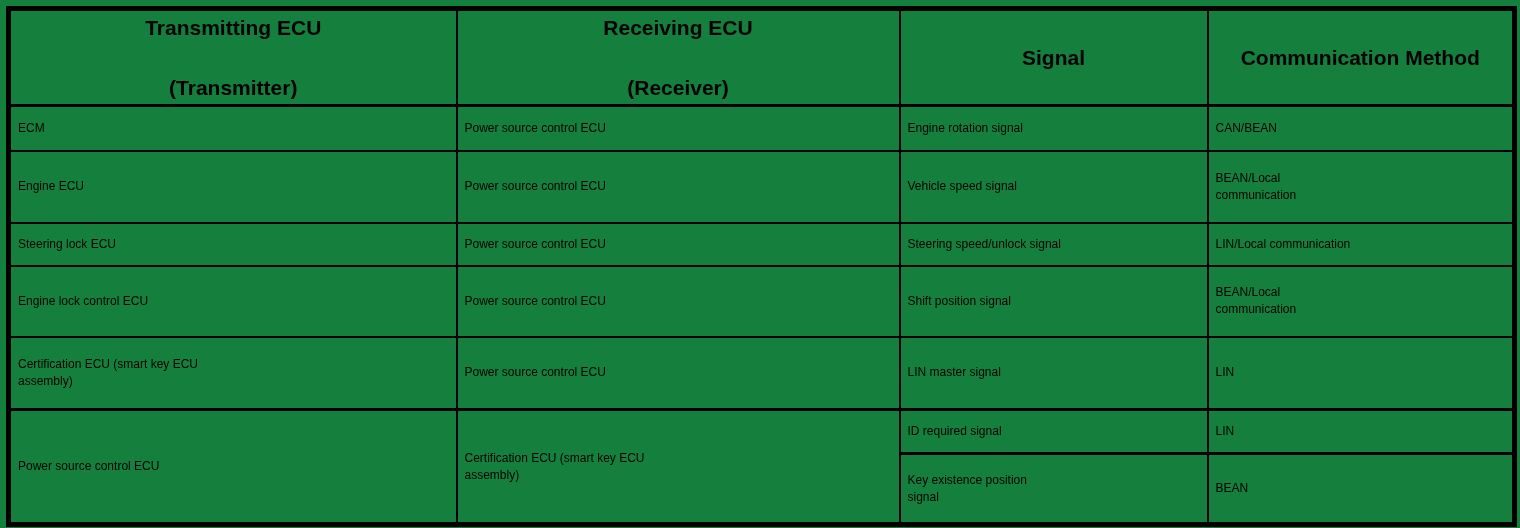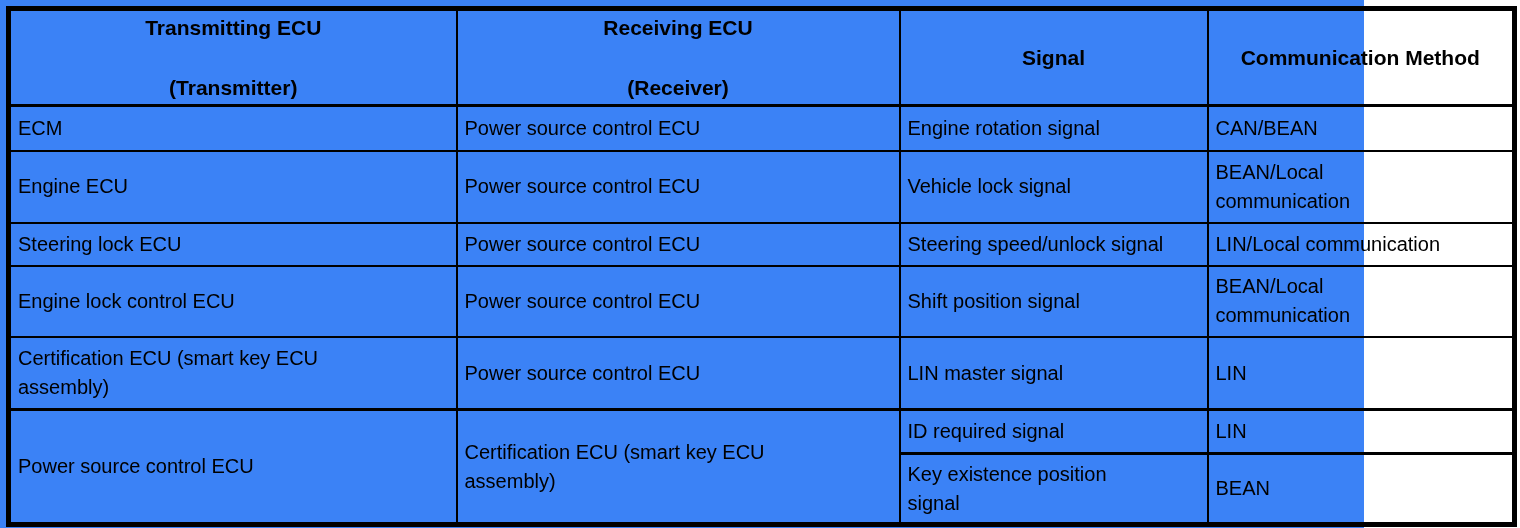--- a/index.html
+++ b/index.html
@@ -1,21 +1,21 @@
 <!DOCTYPE html>
 <html><head>
 <meta charset="utf-8">
 <style>
   html, body { margin: 0; padding: 0; background: #ffffff; }
   .page {
-    width: 1364px;
+    width: 1520px;
     height: 528px;
     box-sizing: border-box;
     padding: 6px 6px;
-    background: #3b82f6;
+    background: #15803d;
     font-family: "Liberation Sans", sans-serif;
     color: #000000;
   }
   table.ecu-table {
     border-collapse: collapse;
     table-layout: fixed;
     width: 1506px;
     border: 5px solid #000;
   }
   .ecu-table th, .ecu-table td {
@@ -27,21 +27,21 @@
   .ecu-table th {
     font-size: 21px;
     font-weight: bold;
     text-align: center;
     vertical-align: middle;
     line-height: 1.42;
     padding: 2px 4px;
     border-bottom: 3px solid #000;
   }
   .ecu-table td {
-    font-size: 20px;
+    font-size: 12px;
     font-weight: normal;
     text-align: left;
     vertical-align: middle;
     line-height: 1.45;
     padding: 2px 5px 2px 7px;
   }
   tr.r-header { height: 95px; }
   tr.r-1 { height: 45px; }
   tr.r-2 { height: 72px; }
   tr.r-3 { height: 43px; }
@@ -78,21 +78,21 @@
     <tbody>
       <tr class="r-1">
         <td>ECM</td>
         <td>Power source control ECU</td>
         <td>Engine rotation signal</td>
         <td>CAN/BEAN</td>
       </tr>
       <tr class="r-2">
         <td>Engine ECU</td>
         <td>Power source control ECU</td>
-        <td>Vehicle lock signal</td>
+        <td>Vehicle speed signal</td>
         <td>BEAN/Local
 communication</td>
       </tr>
       <tr class="r-3">
         <td>Steering lock ECU</td>
         <td>Power source control ECU</td>
         <td>Steering speed/unlock signal</td>
         <td>LIN/Local communication</td>
       </tr>
       <tr class="r-4">

